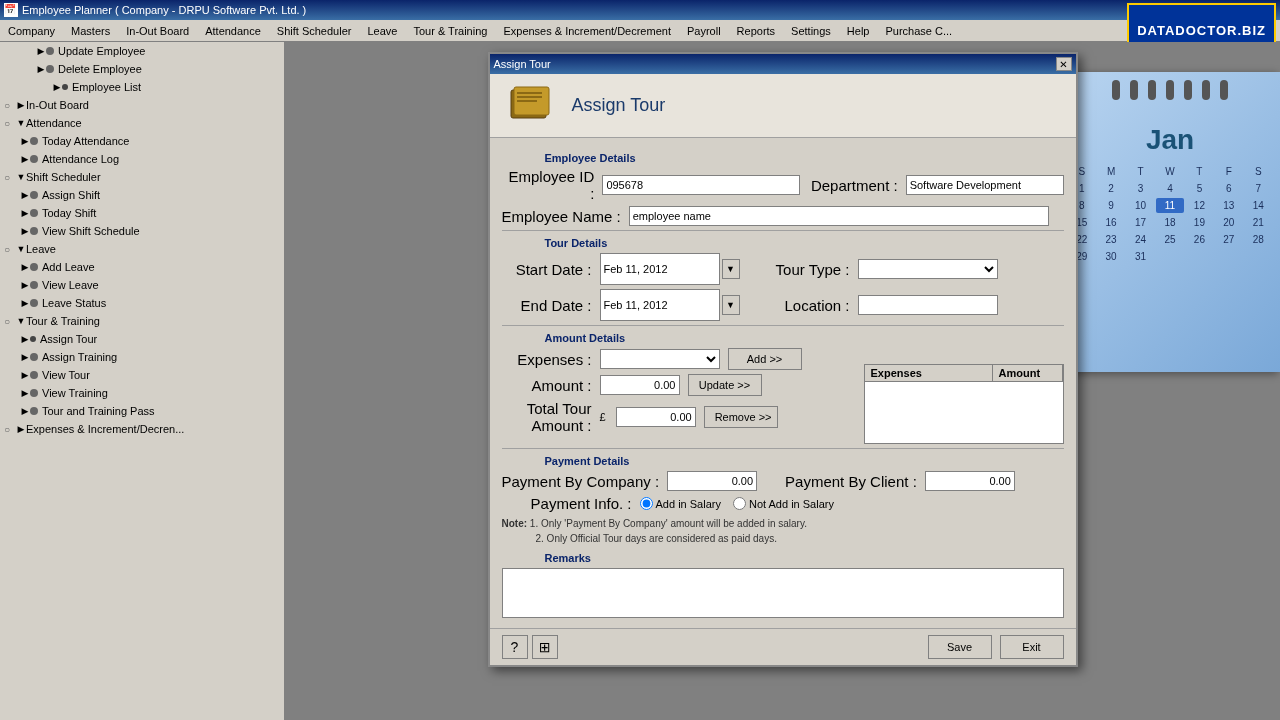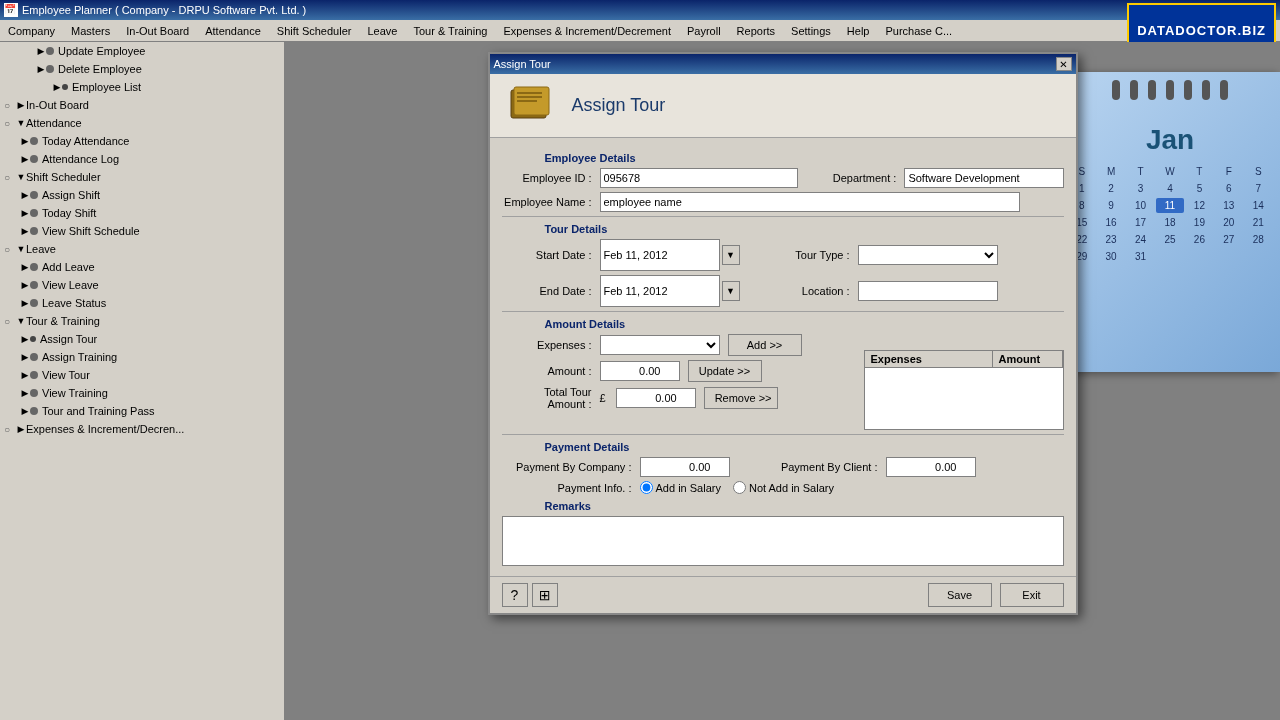--- a/index.html
+++ b/index.html
@@ -252,21 +252,21 @@
       margin: 6px 0 4px 0;
       padding-left: 43px;
     }
     .form-row {
       display: flex;
       align-items: center;
       margin-bottom: 4px;
       gap: 8px;
     }
     .form-label {
-      font-size: 11px;
+      font-size: 15px;
       min-width: 90px;
       text-align: right;
     }
     .form-input {
       background: white;
       border: 1px solid #808080;
       height: 20px;
       font-size: 11px;
       padding: 1px 3px;
       font-family: Tahoma, Arial, sans-serif;
@@ -342,21 +342,21 @@
       font-family: Tahoma, Arial, sans-serif;
       padding: 0 2px;
     }
 
     .amount-input {
       width: 80px;
       background: white;
       border: 1px solid #808080;
       height: 20px;
       font-size: 11px;
-      padding: 1px 18px;
+      padding: 1px 3px;
       font-family: Tahoma, Arial, sans-serif;
       text-align: right;
     }
 
     
     .radio-group {
       display: flex;
       align-items: center;
       gap: 12px;
     }
@@ -762,20 +762,25 @@
                 <input type="radio" name="paymentInfo" checked="" style="">
                 <span>Add in Salary</span>
               </label>
               <label class="radio-label">
                 <input type="radio" name="paymentInfo" style="">
                 <span>Not Add in Salary</span>
               </label>
             </div>
           </div>
 
+          <div class="note-text">
+            <strong>Note:</strong>
+            <span> 1.  Only 'Payment By Company' amount will be added in salary.</span><br>
+            <span style="padding-left:34px;">2.  Only Official Tour days are considered as paid days.</span>
+          </div>
 
           <div class="section-title">Remarks</div>
           <div style="position:relative;">
             <textarea class="remarks-textarea" style=""></textarea>
           </div>
 
         </div>
 
         <div class="dialog-footer">
           <div class="footer-icons">

